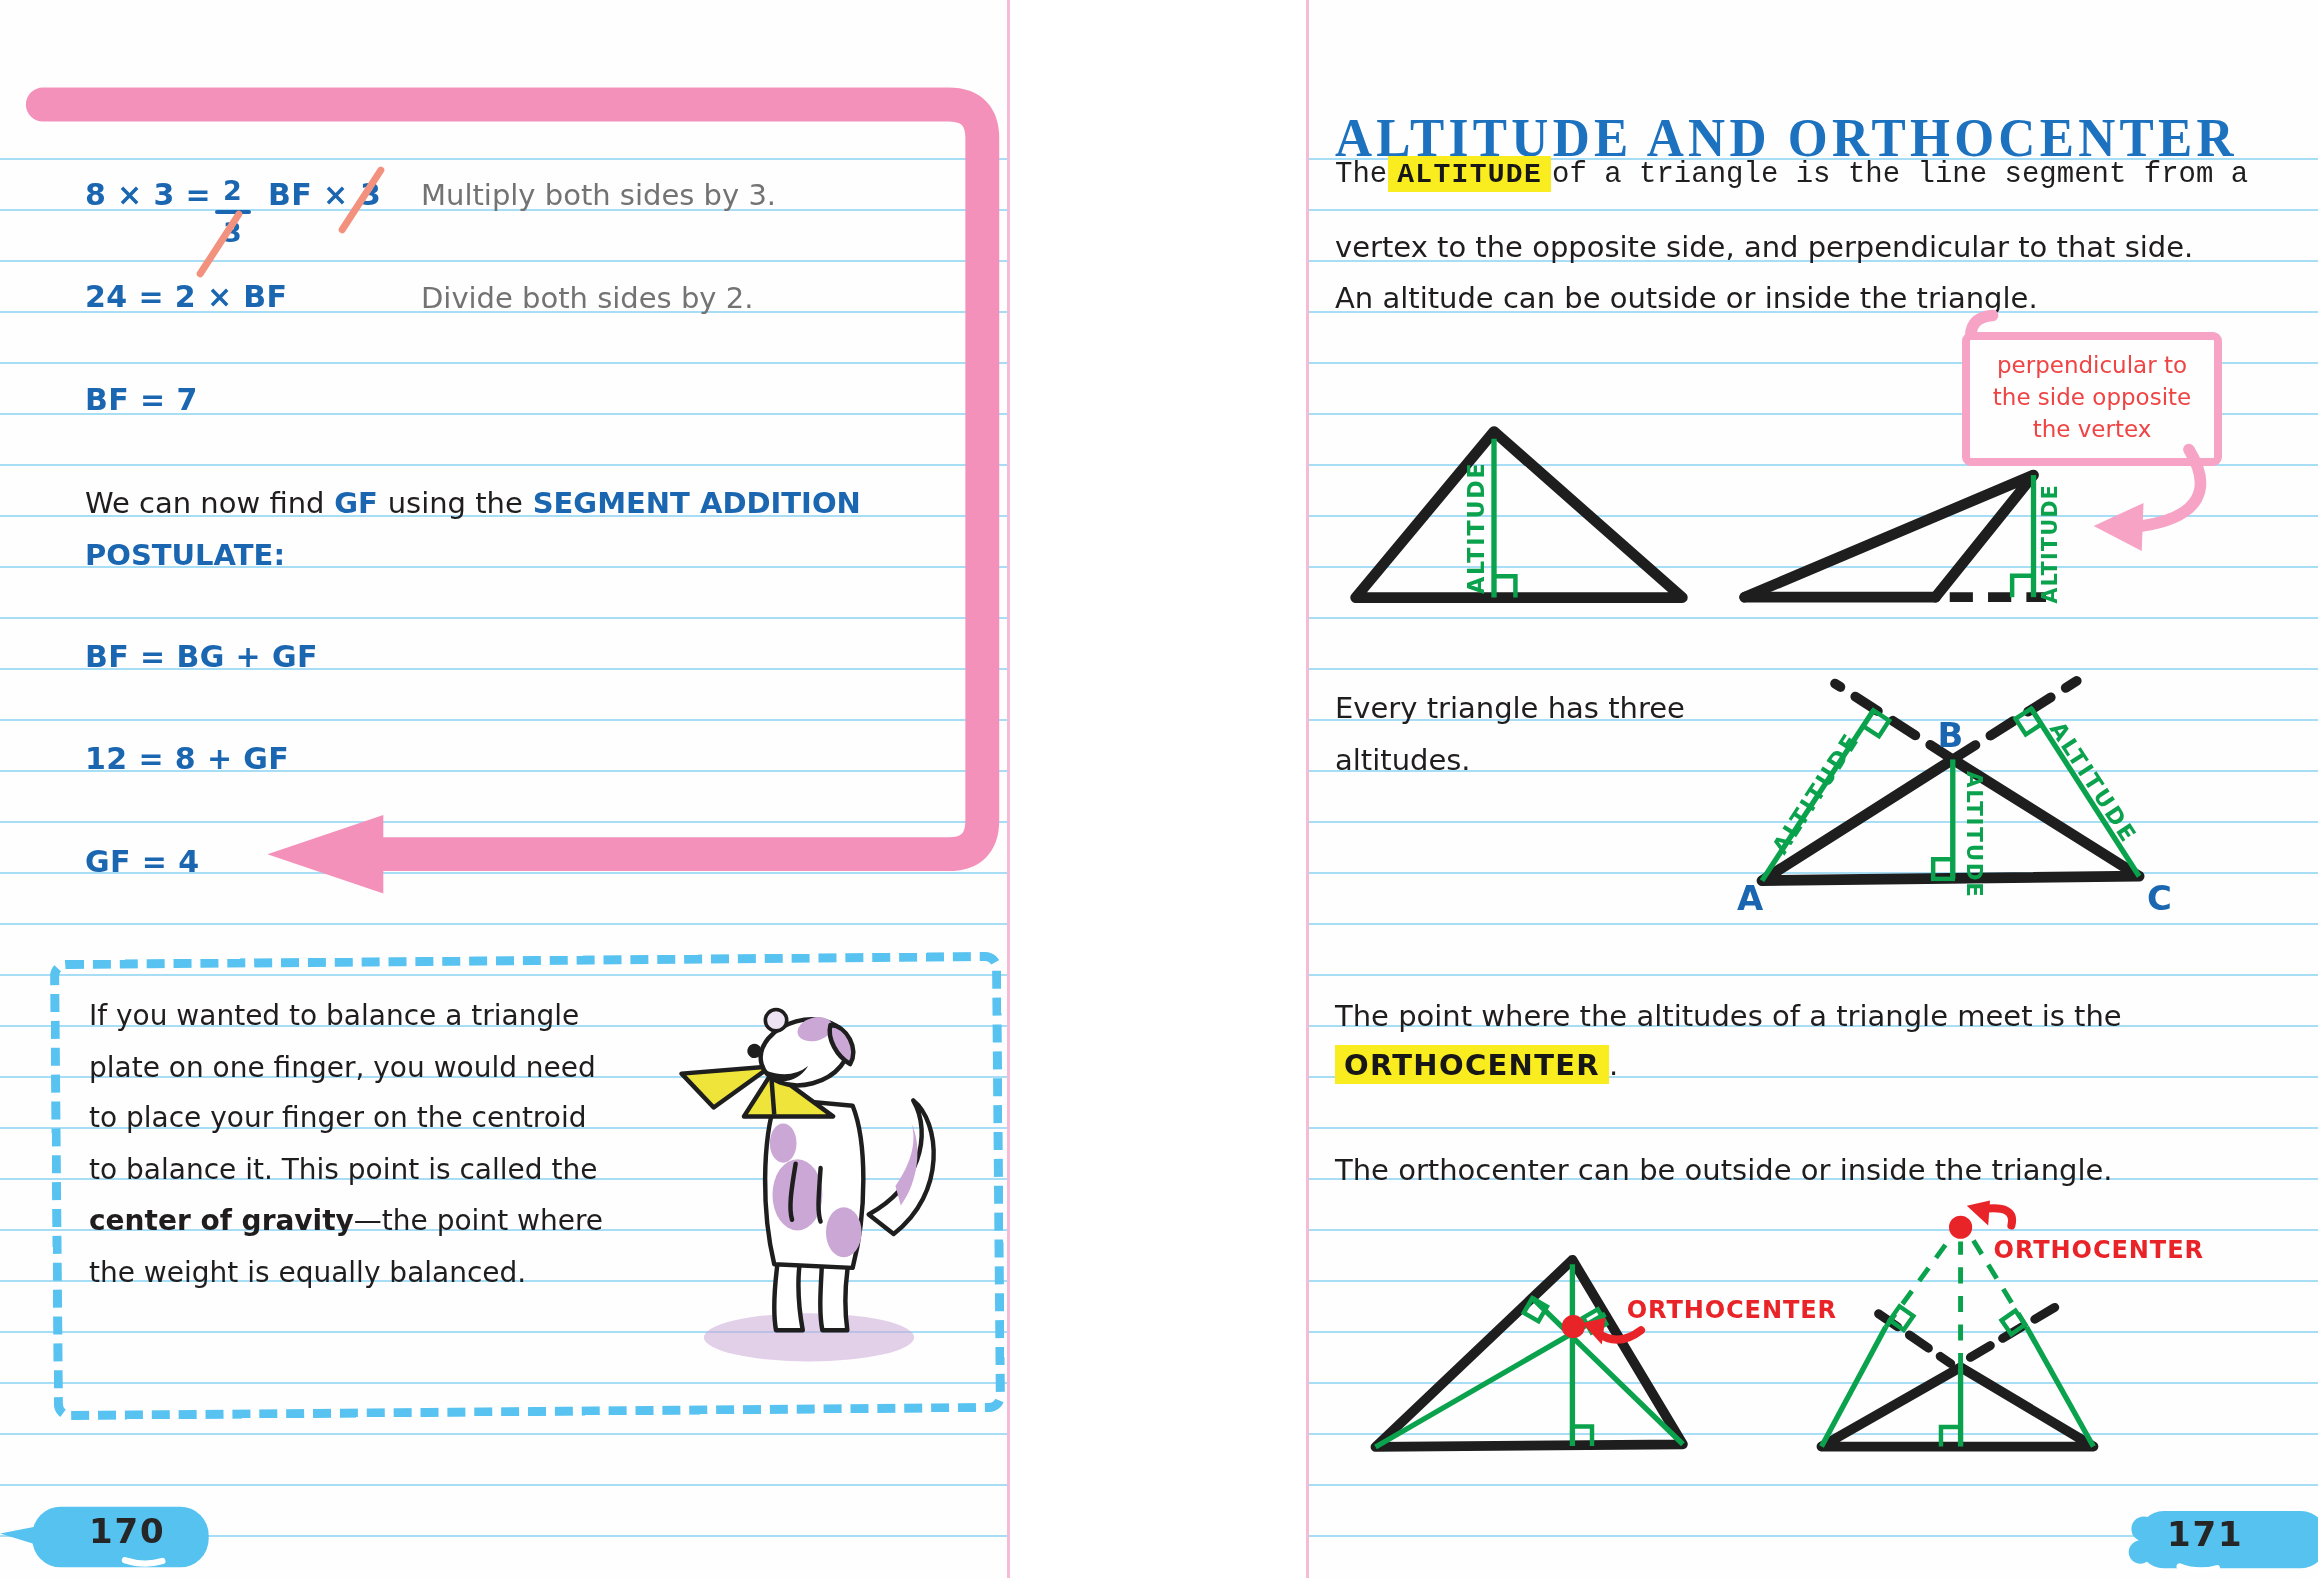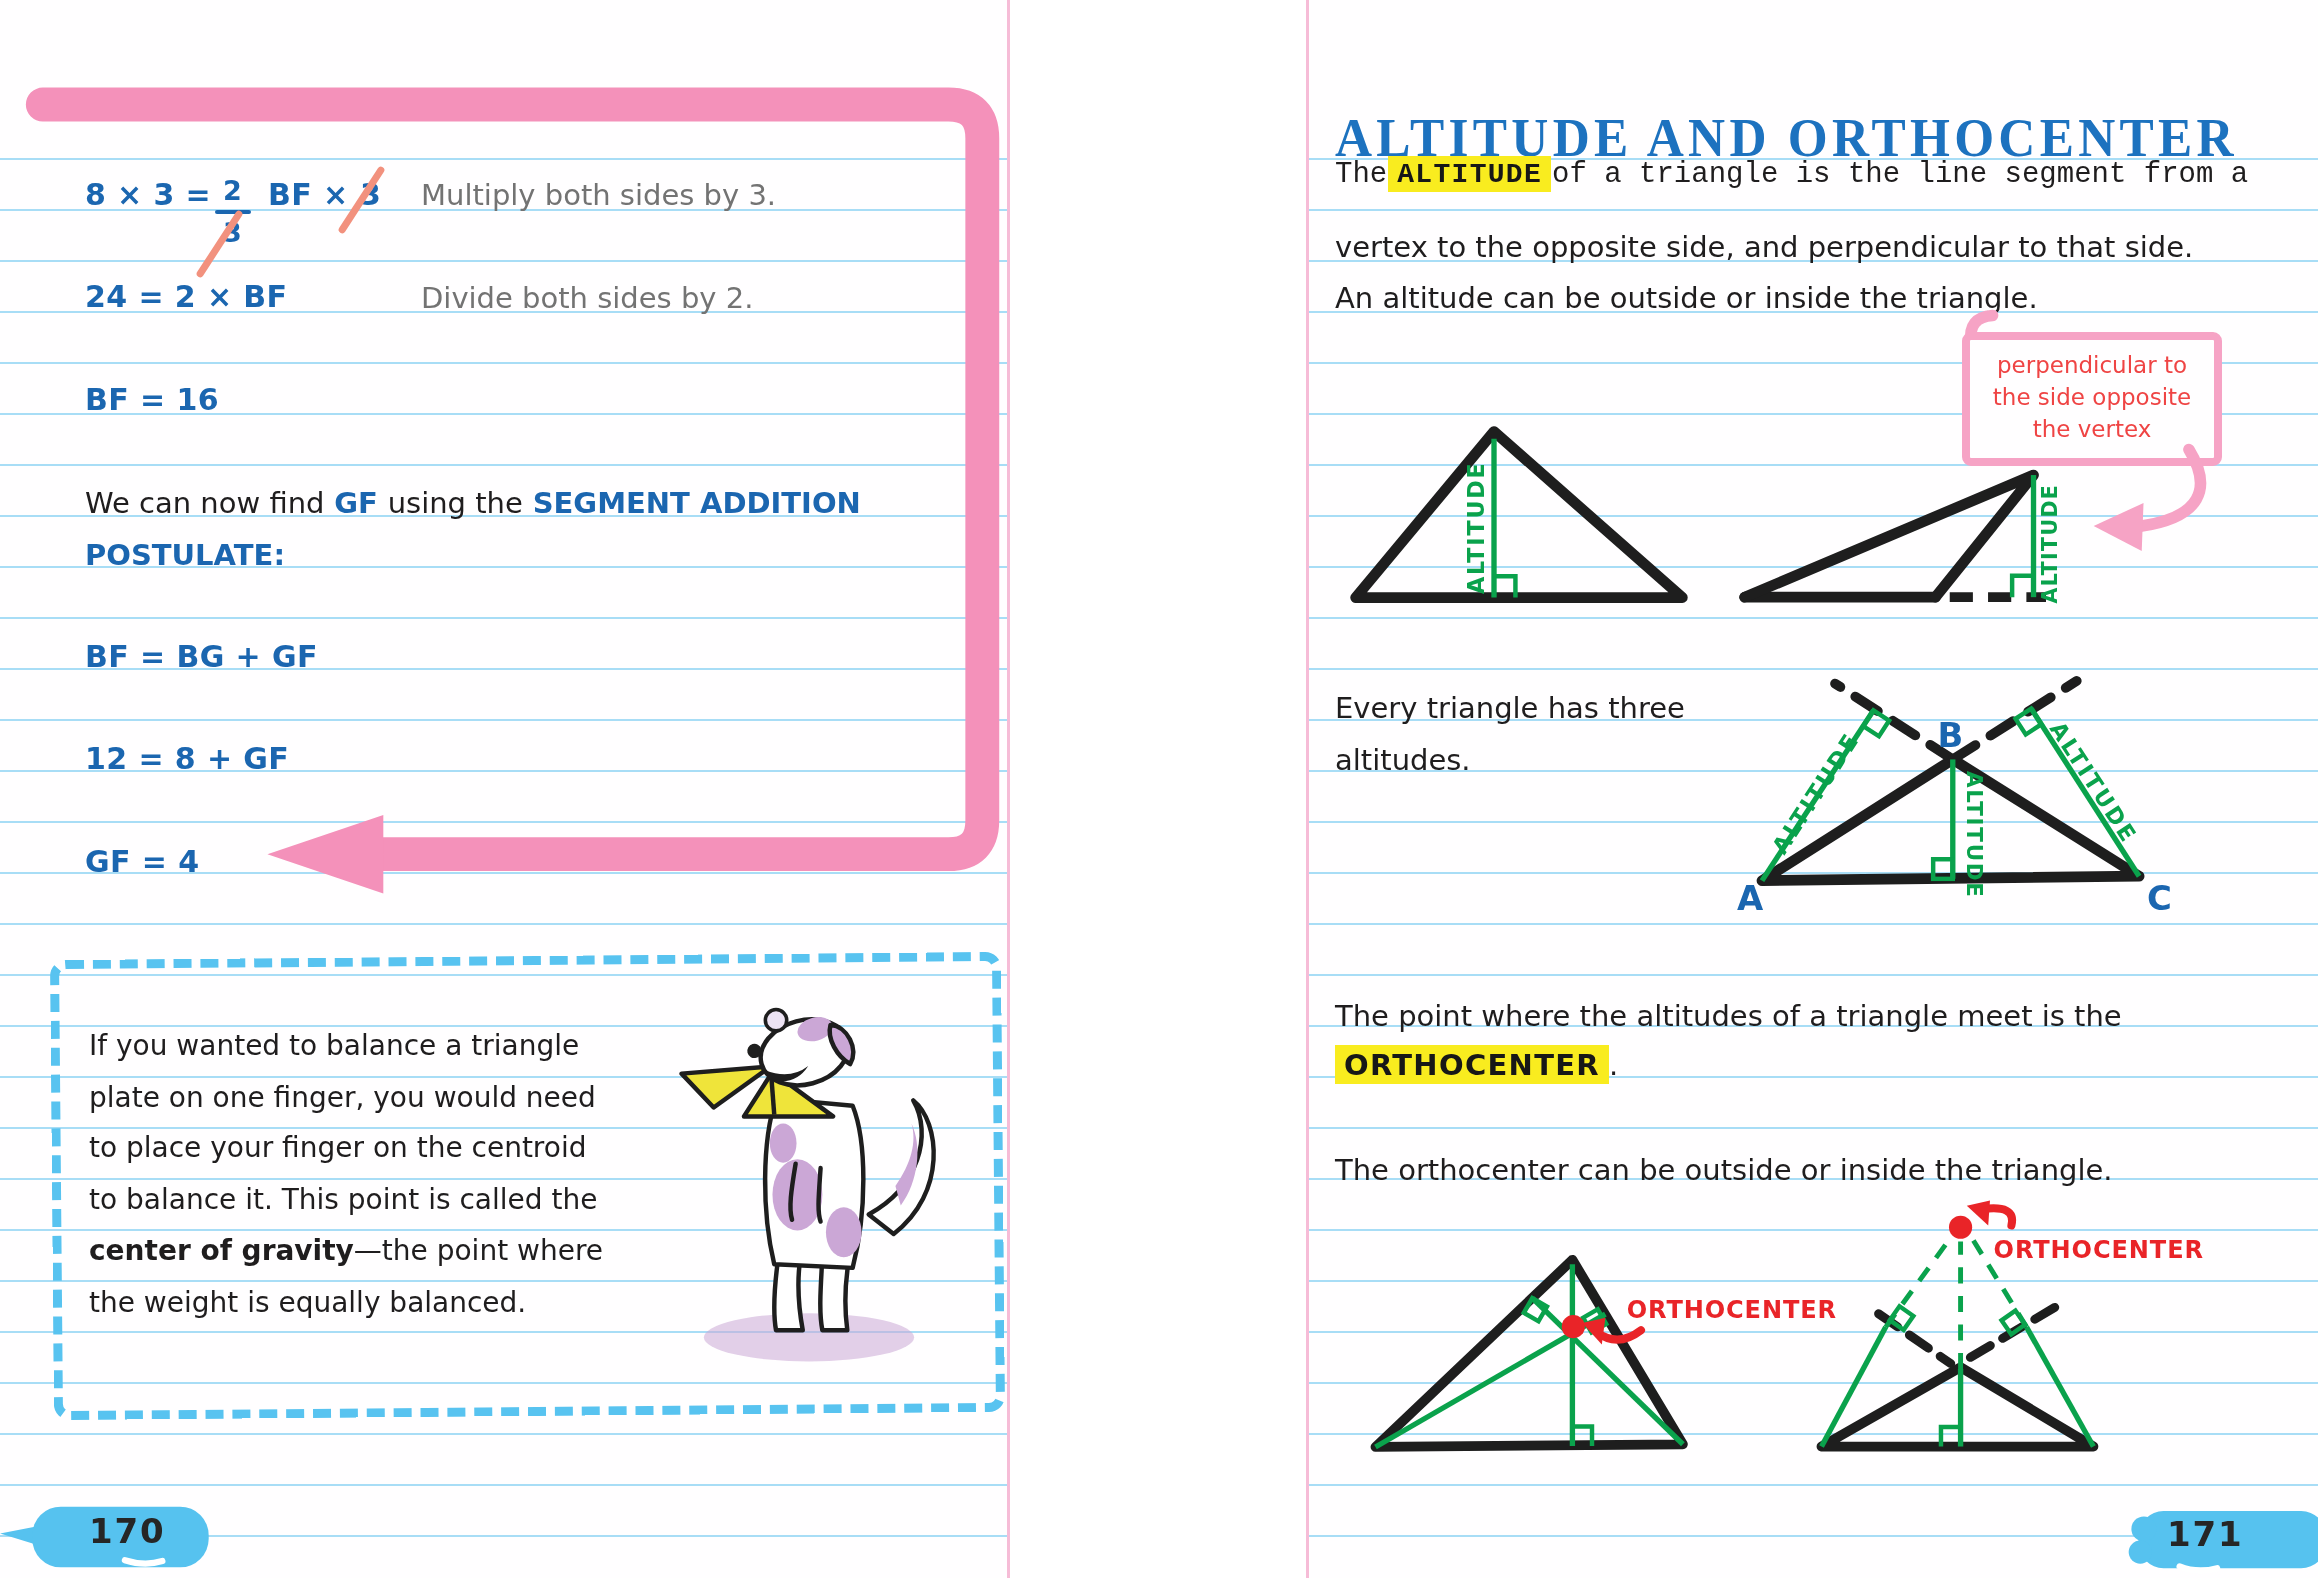--- a/index.html
+++ b/index.html
@@ -16,21 +16,21 @@
   .body-text{font-size:29px;color:#1f1d1e;white-space:nowrap;}
   .blue-bold{color:#1B66B0;font-weight:bold;}
   .hl{background:#F9EC1F;color:#171717;font-weight:bold;font-size:28px;letter-spacing:1.3px;padding:2.7px 9px;}
   .flexrow{display:flex;align-items:baseline;}
   .frac{position:absolute;width:41px;text-align:center;color:#1B66B0;font-weight:bold;}
   .frac .num,.frac .den{font-size:27px;line-height:34px;display:block;}
   .frac .bar{display:block;width:36px;height:4.5px;background:#1B66B0;border-radius:2.7px;margin:1.8px auto;}
   .slash{position:absolute;width:7.1px;background:#F2917E;border-radius:3.6px;}
   .callout-box{position:absolute;left:52px;top:956px;width:933px;height:442px;
       border:9.8px dashed #58C3F0;border-radius:16px;transform:rotate(-.5deg);}
-  .callout-line{font-size:28px;color:#1f1d1e;white-space:nowrap;margin-top:30px;}
+  .callout-line{font-size:28px;color:#1f1d1e;white-space:nowrap;}
   .title-wrap{transform:scaleX(.95);transform-origin:left top;}
   .page-title{font-family:"Liberation Serif",serif;font-weight:bold;font-size:54px;
       color:#1D72BF;letter-spacing:4.5px;white-space:nowrap;}
   .notebox{position:absolute;left:1962px;top:332px;width:244px;height:109px;
       border:8px solid #F6A3C5;border-radius:9px;background:#fffeff;
       text-align:center;padding-top:9px;}
   .notebox div{font-size:23px;line-height:32px;color:#ef4444;}
   .badge-num{font-size:34px;font-weight:bold;color:#262626;letter-spacing:1.8px;}
   svg{overflow:visible;}
 </style>
@@ -59,21 +59,21 @@
     <span class="den">3</span>
   </div>
   <div class="abs eq" style="left:268px;top:177px;">BF ×</div>
   <div class="abs eq" style="left:360px;top:177px;">3</div>
   <div class="slash" style="left:216px;top:205px;height:78px;transform:rotate(33deg);"></div>
   <div class="slash" style="left:358px;top:161px;height:78px;transform:rotate(33deg);"></div>
   <div class="abs note" style="left:421px;top:178px;">Multiply both sides by 3.</div>
 
   <div class="abs eq" style="left:85px;top:279px;">24 = 2 × BF</div>
   <div class="abs note" style="left:421px;top:281px;">Divide both sides by 2.</div>
-  <div class="abs eq" style="left:85px;top:382px;">BF = 16</div>
+  <div class="abs eq" style="left:85px;top:382px;">BF = 7</div>
 
   <div class="abs flexrow body-text" style="left:85px;top:486px;gap:9.8px;">
     <span>We can now find</span>
     <span class="blue-bold">GF</span>
     <span>using the</span>
     <span class="blue-bold">SEGMENT ADDITION</span>
   </div>
   <div class="abs body-text blue-bold" style="left:85px;top:538px;">POSTULATE:</div>
 
   <div class="abs eq" style="left:85px;top:639px;">BF = BG + GF</div>

